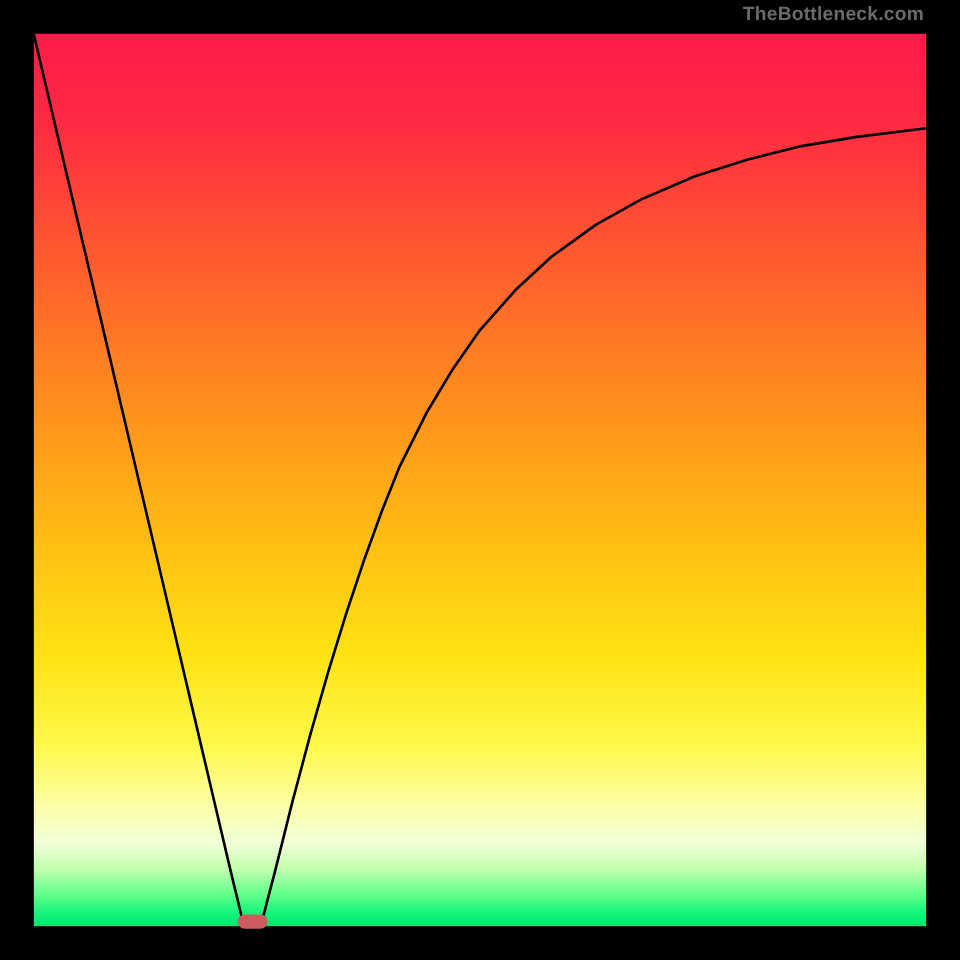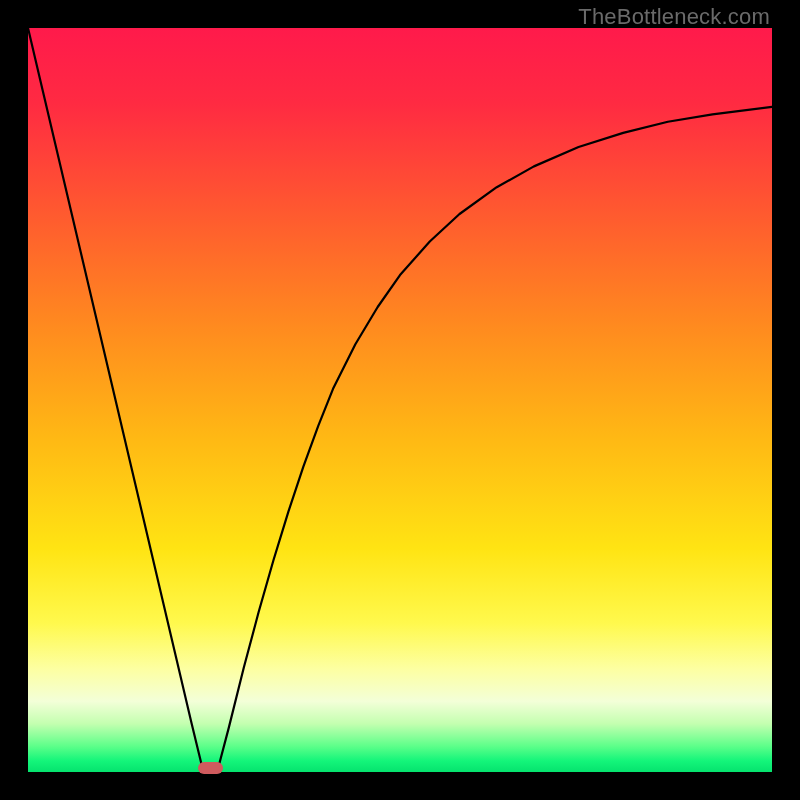--- a/index.html
+++ b/index.html
@@ -27,22 +27,22 @@
   }
   .gradient-fill {
     position: absolute;
     left: 0; top: 0; right: 0; bottom: 0;
   }
   .watermark {
     position: absolute;
     top: 4px;
     right: 30px;
     color: #6a6a6a;
-    font-size: 22px;
-    font-weight: 400;
+    font-size: 16px;
+    font-weight: 700;
     letter-spacing: 0.2px;
   }
   .curve-svg {
     position: absolute;
     left: 0; top: 0;
     width: 744px;
     height: 744px;
   }
   .marker {
     position: absolute;

